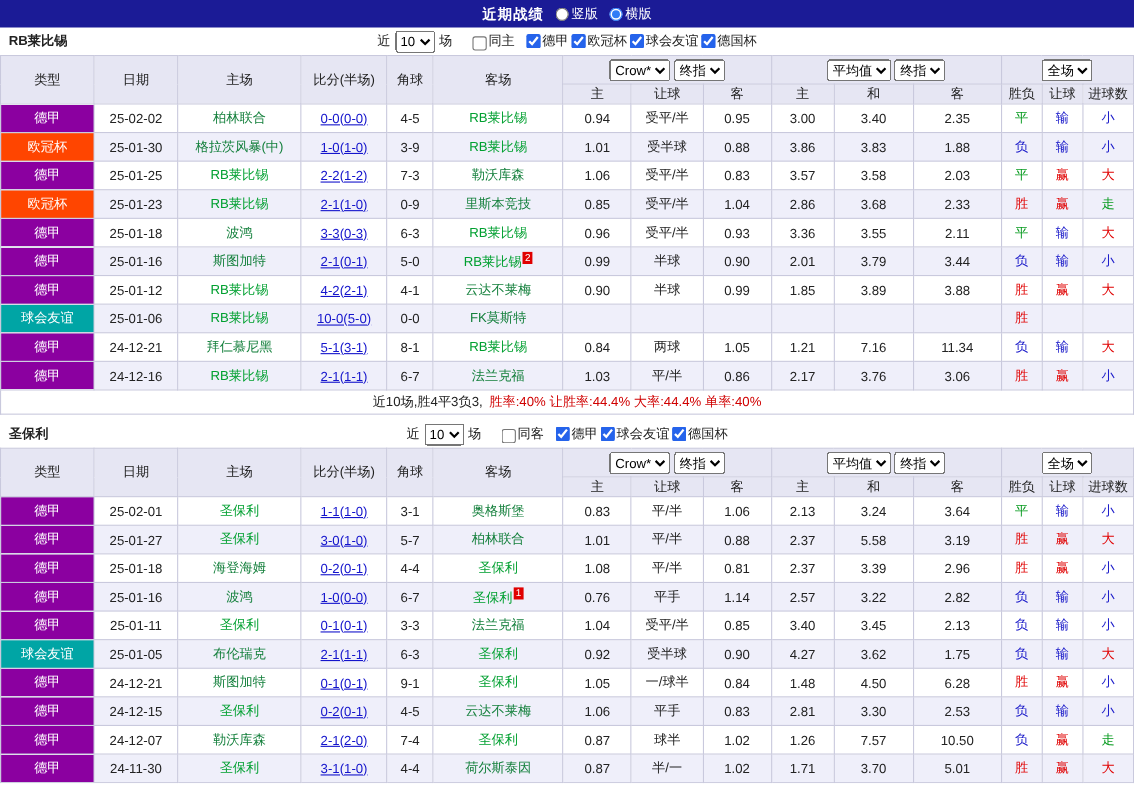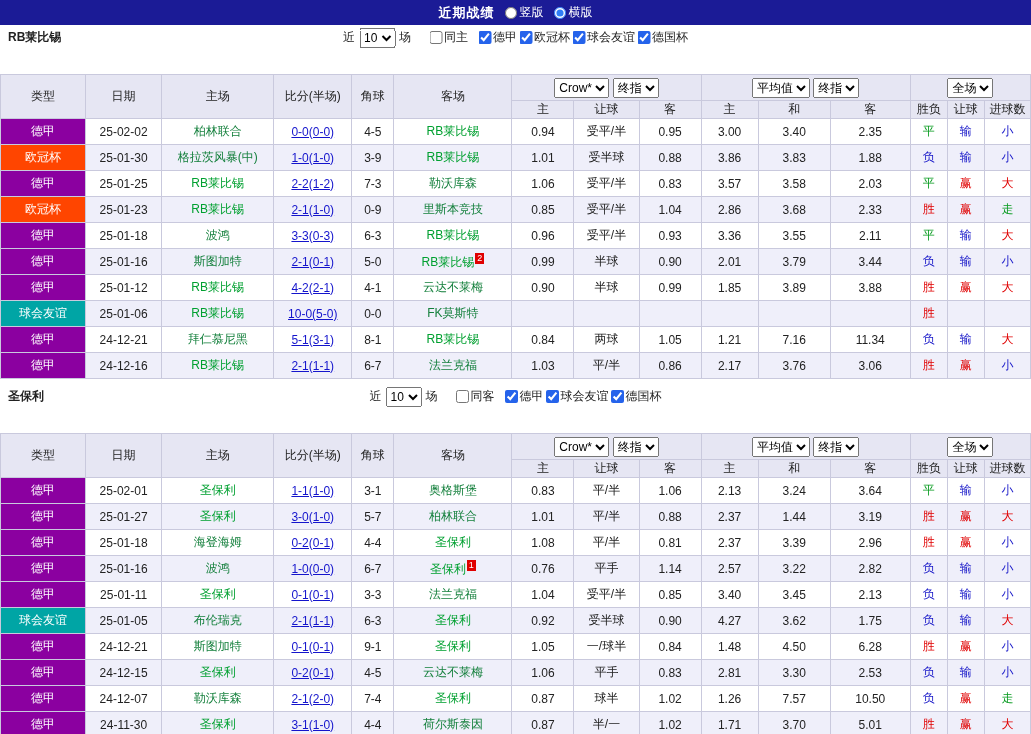--- a/index.html
+++ b/index.html
@@ -21,25 +21,25 @@
   .section + .section { margin-top:5px; }
   .section-head { position:relative; height:25px; display:flex; align-items:center; }
   .team-name { font-weight:bold; padding-left:8px; }
   .filterbar {
     position:absolute; left:50%; transform:translateX(-50%);
     display:flex; align-items:center; gap:4px; white-space:nowrap;
   }
   .filterbar select, th select { font-size:12px; height:20px; font-family:inherit; }
   .chk { display:inline-flex; align-items:center; gap:2px; }
   .chk input { width:13px; height:13px; margin:0; accent-color:#2563EB; }
-  .chk.same { margin-left:14px; }
+  .chk.same { margin-left:14px;align-items:flex-end; }
   .league-checks { display:inline-flex; align-items:center; margin-left:4px; }
   .league-checks .chk { margin-left:2px; }
   
-  table { width:100%; border-collapse:collapse; table-layout:fixed;margin-top:24px; }
+  table { width:100%; border-collapse:collapse; table-layout:fixed; }
   th, td {
     border:1px solid var(--border,#C9C9DD);
     text-align:center; padding:0 1px; overflow:hidden; white-space:nowrap;
   }
   thead th { background:var(--headbg,#E6E6F3); font-weight:normal; }
   tr.h1 th { height:26px; }
   tr.h2 th { height:17px; }
   tbody td { height:26px; }
   tbody tr:nth-child(even) td { background:var(--altbg,#EFEFFA); }
   td.badge { color:#fff; }
@@ -322,20 +322,24 @@
           <td class="odds">0.86</td>
           <td class="odds">2.17</td>
           <td class="odds">3.76</td>
           <td class="odds">3.06</td>
           <td class="res r-win">胜</td>
           <td class="res r-win">赢</td>
           <td class="res r-lose">小</td>
         </tr>
       </tbody>
   </table>
+  <div class="summary">
+    <span>近10场,胜4平3负3,</span>
+    <span class="stats">胜率:40% 让胜率:44.4% 大率:44.4% 单率:40%</span>
+  </div>
 </div>
 
 <div class="section">
   <div class="section-head">
     <span class="team-name">圣保利</span>
     <div class="filterbar">
       <span>近</span>
       <select><option>10</option></select>
       <span>场</span>
       <label class="chk same">
@@ -430,21 +434,21 @@
           <td class="badge" style="background: rgb(139, 0, 160);">德甲</td>
           <td class="date">25-01-27</td>
           <td class="team"><span class="team-link self">圣保利</span></td>
           <td class="score">3-0(1-0)</td>
           <td class="corner">5-7</td>
           <td class="team"><span class="team-link">柏林联合</span></td>
           <td class="odds">1.01</td>
           <td class="odds">平/半</td>
           <td class="odds">0.88</td>
           <td class="odds">2.37</td>
-          <td class="odds">1.44</td>
+          <td class="odds">5.58</td>
           <td class="odds">3.19</td>
           <td class="res r-win">胜</td>
           <td class="res r-win">赢</td>
           <td class="res r-win">大</td>
         </tr>
         <tr>
           <td class="badge" style="background: rgb(139, 0, 160);">德甲</td>
           <td class="date">25-01-18</td>
           <td class="team"><span class="team-link">海登海姆</span></td>
           <td class="score">0-2(0-1)</td>

